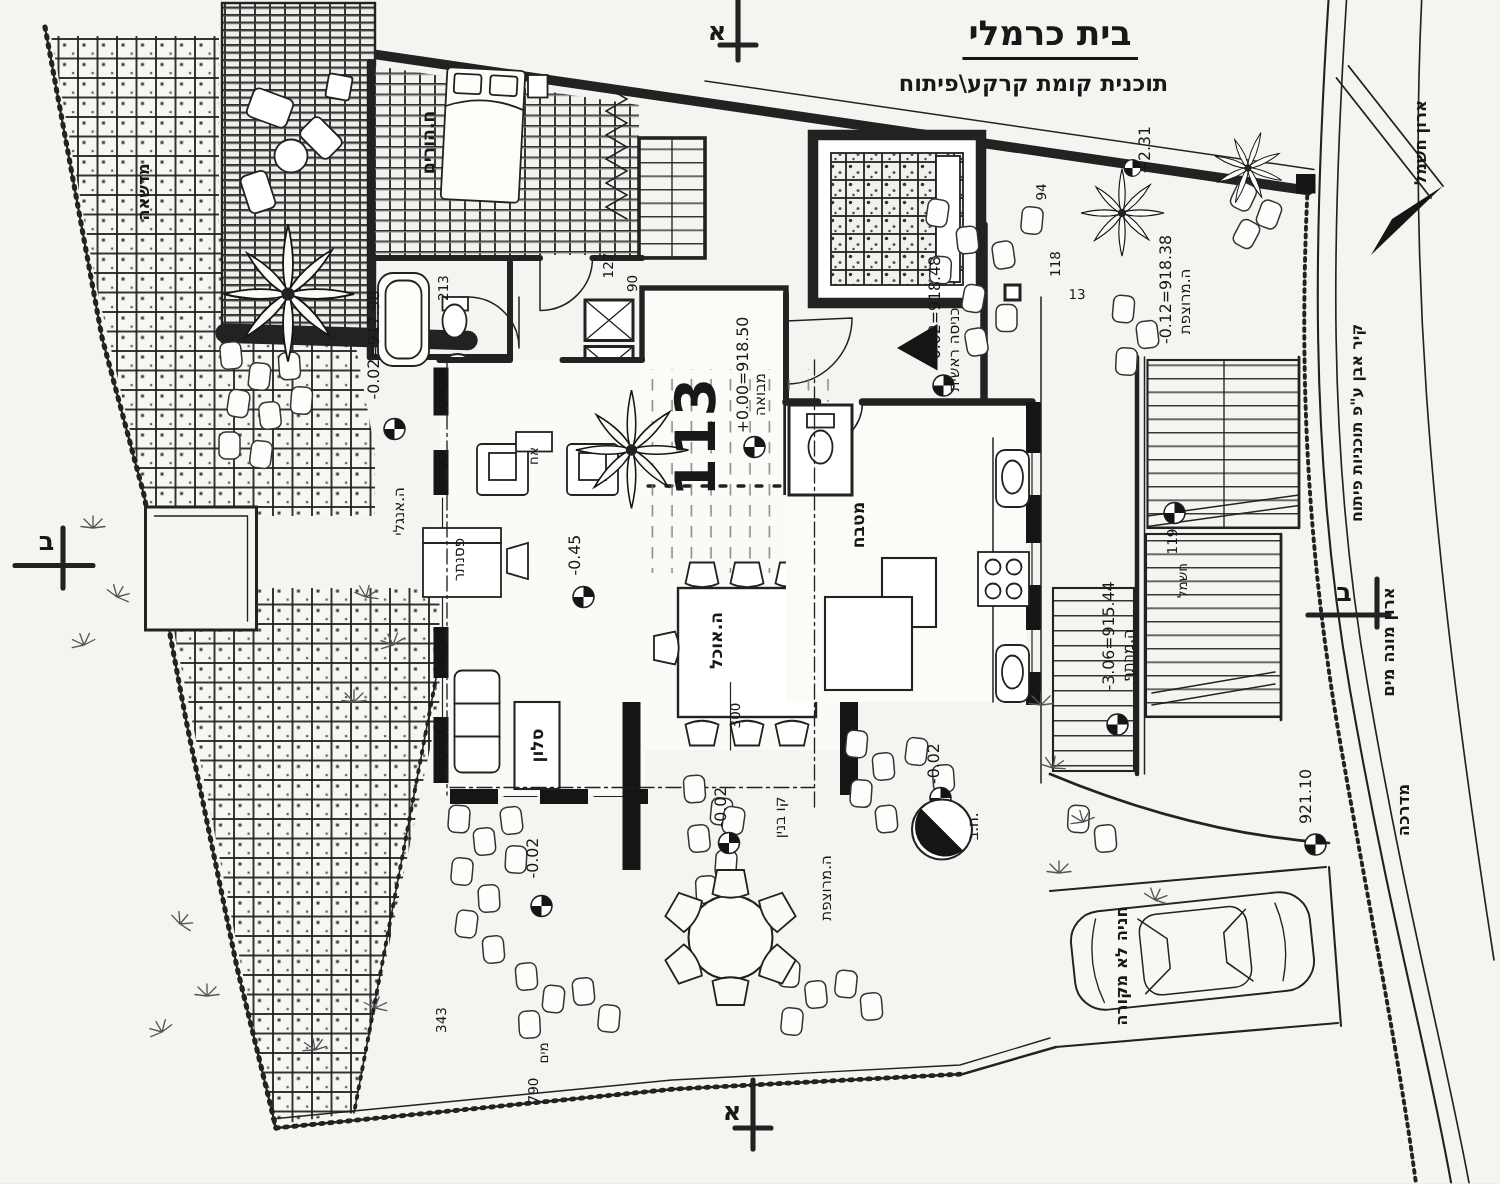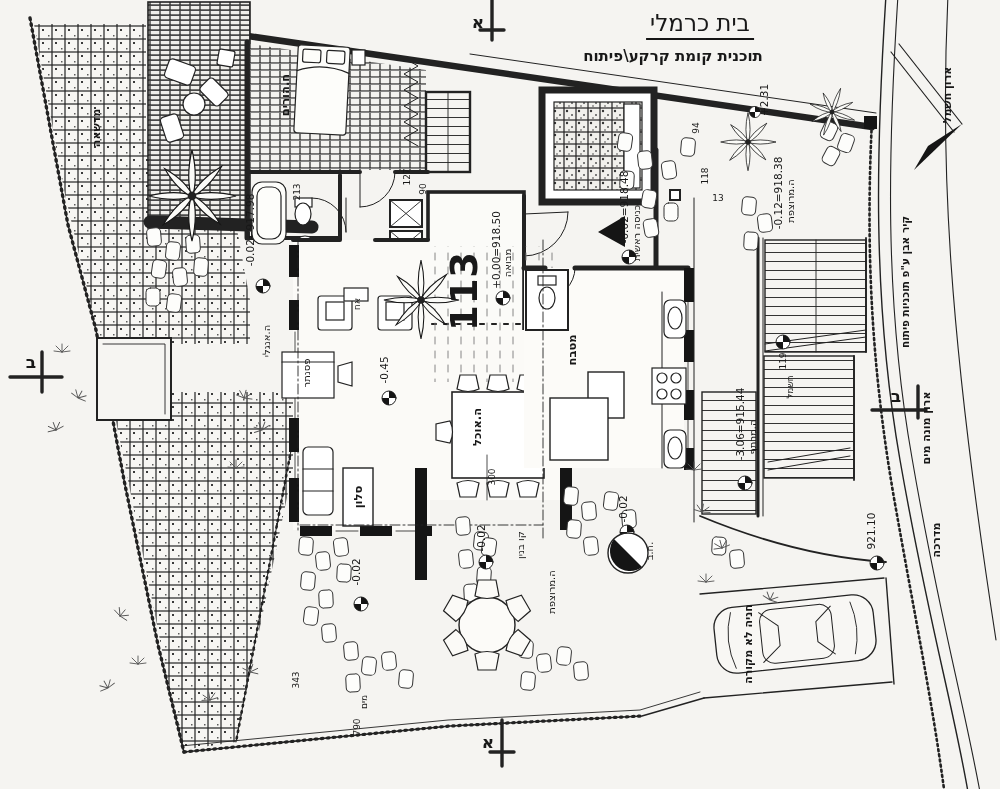--- a/index.html
+++ b/index.html
@@ -2,21 +2,21 @@
 <html lang="he"><head>
 <meta charset="utf-8">
 <style>
   html,body{margin:0;padding:0;background:#e8e7e4;}
   .stage{position:relative;width:1000px;height:789px;margin:0 auto;background:#f5f4f1;overflow:hidden;
          font-family:"DejaVu Sans",sans-serif;color:#1b1b1b;}
   .stage svg{position:absolute;left:0;top:0;}
   .lb{position:absolute;transform:translate(-50%,-50%);white-space:nowrap;line-height:1;
       font-family:"DejaVu Sans",sans-serif;color:#181818;}
   .v{transform:translate(-50%,-50%) rotate(-90deg);}
-  .title{font-size:23px;font-weight:normal;border-bottom:2.5px solid #151515;padding:0 4px 3px 4px;}
+  .title{font-size:23px;font-weight:bold;border-bottom:2.5px solid #151515;padding:0 4px 3px 4px;}
   .subtitle{font-size:15px;font-weight:bold;}
   .plotnum{font-size:37px;font-weight:bold;letter-spacing:1px;}
   .sec{font-size:17px;font-weight:bold;}
   .el{font-size:10.5px;}
   .rm{font-size:11.5px;font-weight:bold;}
   .st{font-size:11px;font-weight:bold;}
   .dm{font-size:9px;}
 </style>
 </head>
 <body>
@@ -419,21 +419,21 @@
 
   <g stroke-width="3.4">
     <path d="M492,0 V40 M480,30 H504"></path>
     <path d="M502,720 V766 M490,752 H514"></path>
     <path d="M10,377 H62 M42,352 V392"></path>
     <path d="M872,410 H926 M918,386 V418"></path>
   </g>
 </svg>
 
 <div class="lb title" style="left:700px;top:26px">בית כרמלי</div>
-<div class="lb subtitle" style="left:673px;top:56px">תוכנית קומת קרקע\פיתוח</div>
+<div class="lb subtitle" style="left:689px;top:56px">תוכנית קומת קרקע\פיתוח</div>
 <div class="lb v plotnum" style="left:464px;top:291px">113</div>
 
 <div class="lb sec" style="left:478px;top:22px">א</div>
 <div class="lb sec" style="left:488px;top:742px">א</div>
 <div class="lb sec" style="left:31px;top:362px">ב</div>
 <div class="lb sec" style="left:896px;top:396px">ב</div>
 
 <div class="lb v st" style="left:96px;top:128px">מדשאה</div>
 <div class="lb v st" style="left:947px;top:95px">ארון חשמל</div>
 <div class="lb v st" style="left:905px;top:282px;font-size:10.5px">קיר אבן ע"פ תוכניות פיתוח</div>

